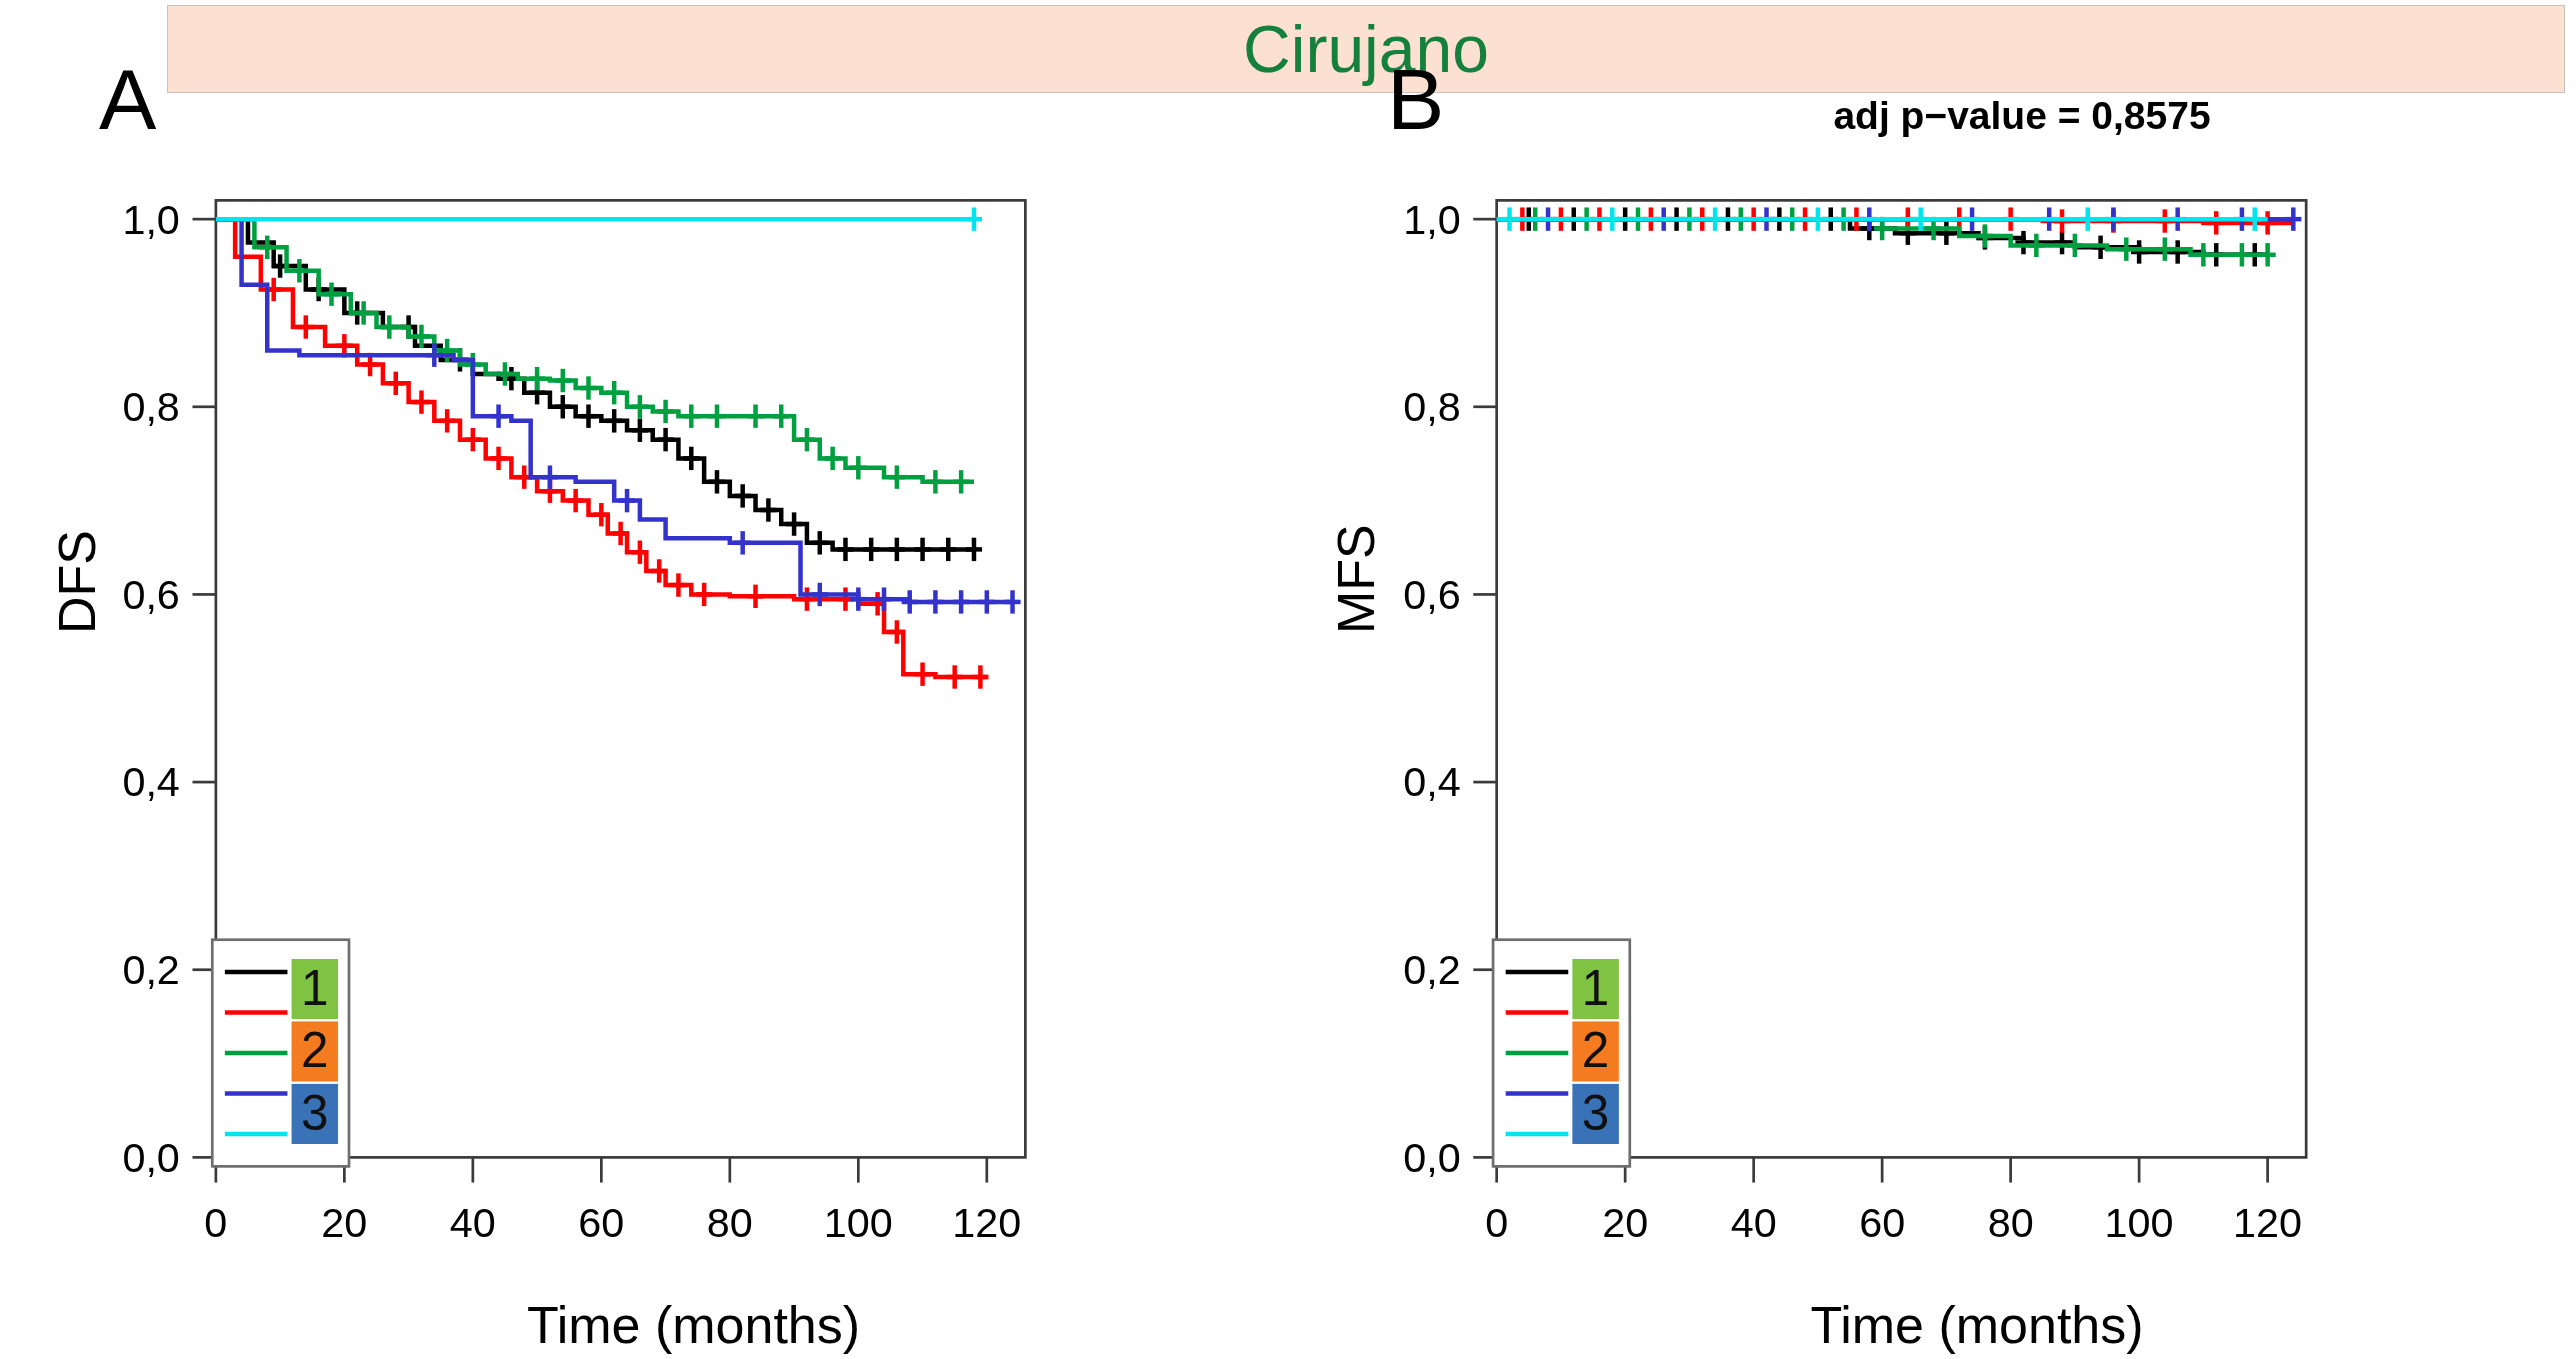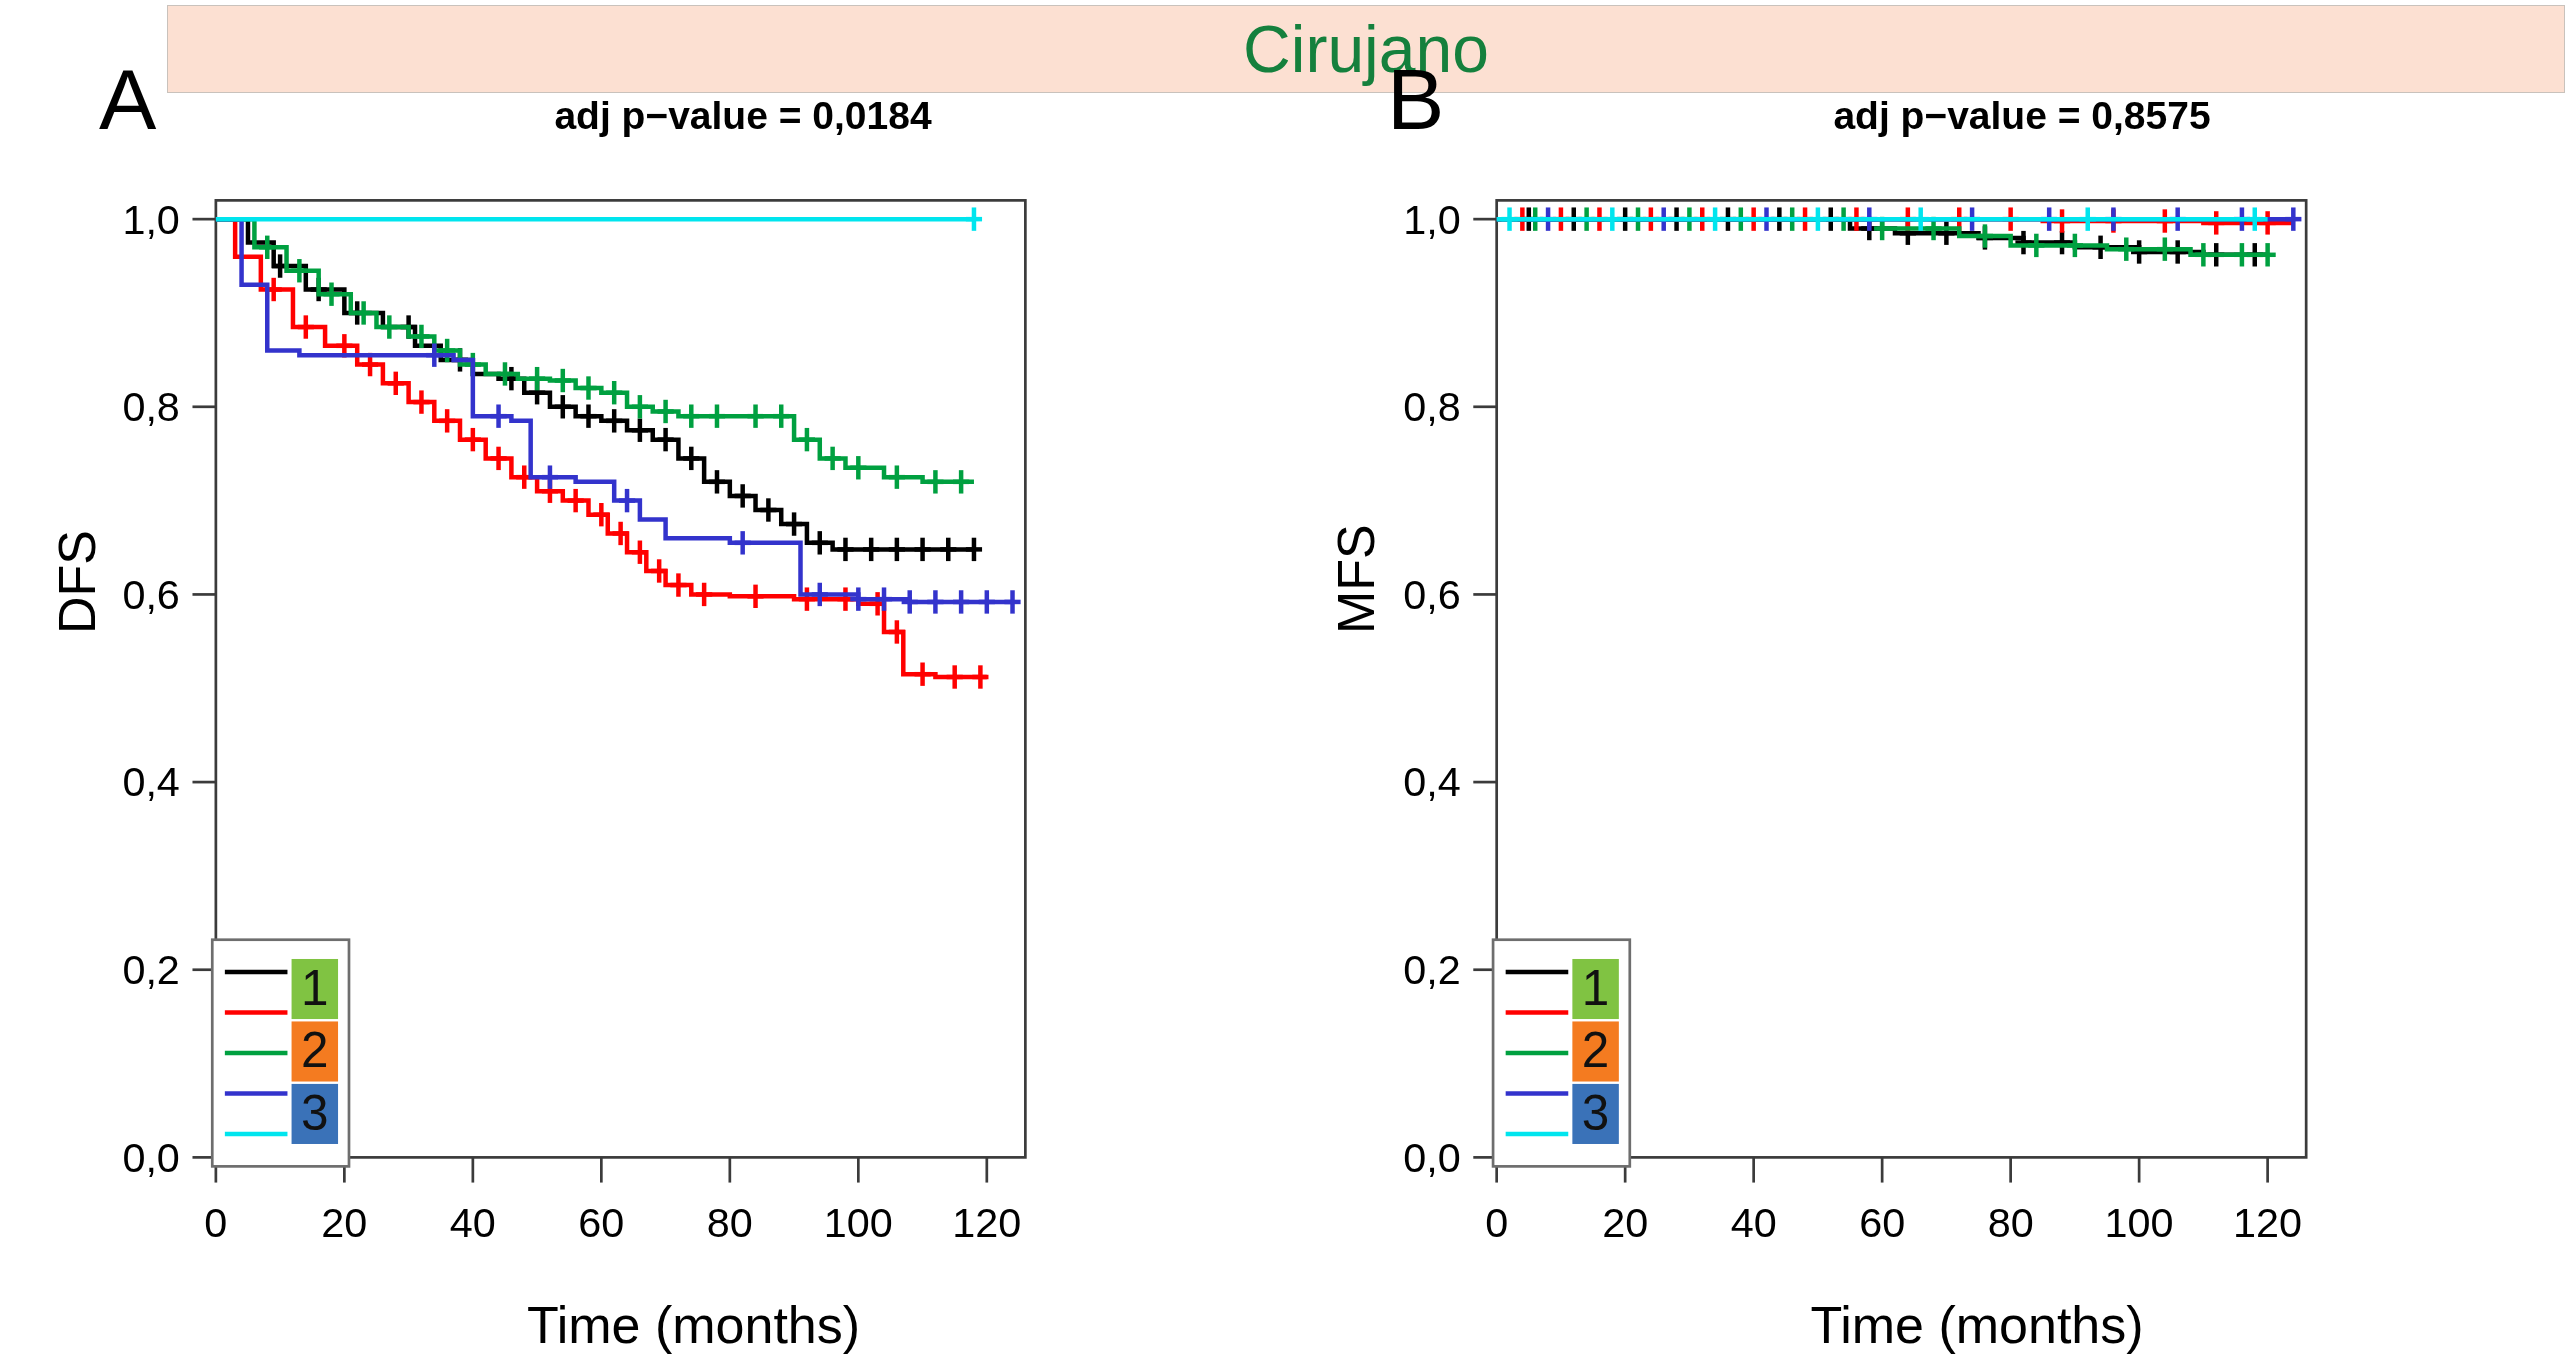--- a/index.html
+++ b/index.html
@@ -42,21 +42,20 @@
 </style>
 </head>
 <body>
 
 <div id="banner">
   <span id="banner-title">Cirujano</span>
 </div>
 
 <div class="panel" id="panel-a">
   <div class="panel-letter">A</div>
-  <div class="panel-title">adj p−value = 0,0184</div>
   <div class="ylab">DFS</div>
   <div class="xlab">Time (months)</div>
   <div class="svgwrap">
     <svg id="svg-a" width="1288" height="1266" viewBox="0 0 1432 1407">
         <rect x="240" y="118" width="900" height="1064" fill="none" stroke="#3b3b3b" stroke-width="3"></rect>
         <line x1="214" y1="1182" x2="240" y2="1182" stroke="#3b3b3b" stroke-width="3"></line>
         <text x="200" y="1198" text-anchor="end" font-size="46" font-family="&quot;Liberation Sans&quot;,sans-serif" fill="#000">0,0</text>
         <line x1="214" y1="973.3725490196078" x2="240" y2="973.3725490196078" stroke="#3b3b3b" stroke-width="3"></line>
         <text x="200" y="989.3725490196078" text-anchor="end" font-size="46" font-family="&quot;Liberation Sans&quot;,sans-serif" fill="#000">0,2</text>
         <line x1="214" y1="764.7450980392157" x2="240" y2="764.7450980392157" stroke="#3b3b3b" stroke-width="3"></line>

